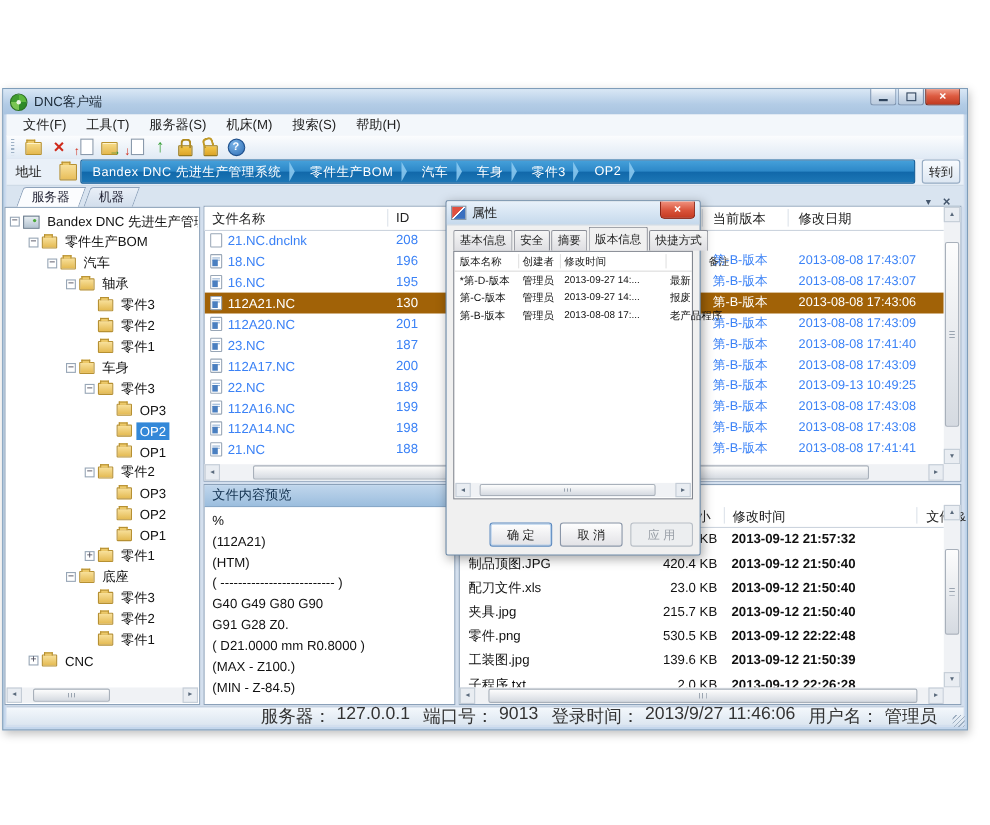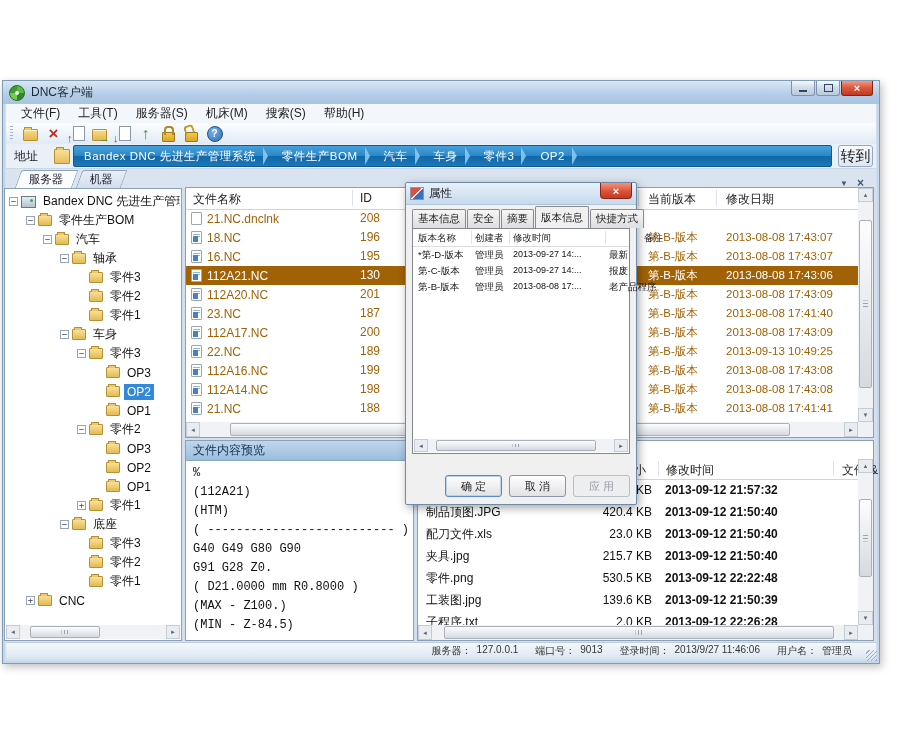--- a/index.html
+++ b/index.html
@@ -55,21 +55,21 @@
   .addr-label{font-size:12px;color:#222;padding:0 16px 0 8px;}
   .addr-folder{width:14px;height:13px;background:linear-gradient(#f8e09a,#e8be5a);border:1px solid #b69032;border-radius:1px;position:relative;margin-right:3px;flex:none;}
   .addr-folder::before{content:"";position:absolute;top:-3px;left:1px;width:6px;height:2px;background:#edc968;border:1px solid #b69032;border-bottom:none;}
   .breadcrumb{flex:1;height:20px;display:flex;align-items:stretch;overflow:hidden;color:#fff;border:1px solid #0d5a96;border-radius:2px;
     background:linear-gradient(#45a0da,#2d88c8 48%,#1168aa 52%,#1d77b6);}
   .crumb{display:flex;align-items:center;white-space:nowrap;}
   .crumb-label{font-size:11.5px;padding:0 2px 0 10px;letter-spacing:.5px;}
   .crumb-sep{width:14px;position:relative;}
   .crumb-sep::before{content:"";position:absolute;left:5px;top:50%;transform:translateY(-50%);
     border-top:9px solid transparent;border-bottom:9px solid transparent;border-left:5px solid #8fcdf2;opacity:.85;}
-  .go-btn{width:33px;height:20px;margin:0 3px 0 6px;font-size:15px;color:#222;background:linear-gradient(#f8fbfe,#dde7f2);
+  .go-btn{width:33px;height:20px;margin:0 3px 0 6px;font-size:11px;color:#222;background:linear-gradient(#f8fbfe,#dde7f2);
     border:1px solid #93a9c1;border-radius:3px;display:flex;align-items:center;justify-content:center;flex:none;}
 
   
   .tabstrip{position:absolute;left:3px;top:88px;right:3px;height:19px;background:#d9e4f0;display:flex;align-items:flex-end;padding-left:12px;box-sizing:border-box;}
   .stab{height:17px;margin-right:4px;display:flex;align-items:center;border:1px solid #8fa3bb;border-bottom:none;
     background:linear-gradient(#e9eff7,#d2deec);transform:skewX(-20deg);border-radius:3px 0 0 0;}
   .stab>span{transform:skewX(20deg);font-size:11.5px;padding:0 10px;color:#223;}
   .stab.active{background:#fbfcfe;z-index:2;}
   .strip-icons{margin-left:auto;display:flex;gap:9px;align-items:center;padding-right:12px;}
   .strip-caret{font-size:8px;color:#44566c;}
@@ -105,35 +105,35 @@
   .node-label{font-size:12px;color:#111;padding:1px 3px;}
   .tree-item.selected .node-label{background:#3388d8;color:#fff;}
   .tree-hscroll{left:1px;right:1px;bottom:1px;height:14px;}
 
   
   .file-panel{position:absolute;left:182px;top:106px;width:689px;height:251px;background:#fff;border:1px solid #8ba1b9;box-sizing:border-box;}
   .fl-header{position:absolute;left:0;top:0;right:15px;height:21px;border-bottom:1px solid #ccd4de;background:#fff;}
   .fl-header .hcell{position:absolute;top:3px;font-size:12px;color:#222;white-space:nowrap;}
   .flh-sep{position:absolute;top:2px;height:16px;width:1px;background:#dde3ea;}
   .fl-rows{position:absolute;left:0;top:21px;right:15px;bottom:15px;overflow:hidden;}
-  .file-row{height:19px;position:relative;font-size:12px;color:#a16207;}
+  .file-row{height:19px;position:relative;font-size:12px;color:#3b82f6;}
   .file-row.selected{background:#a16207;color:#fff;}
   .fc-name{position:absolute;left:5px;top:0;width:162px;height:19px;display:flex;align-items:center;gap:5px;overflow:hidden;}
   .file-ic{width:11px;height:13px;background:#fff;border:1px solid #98a6b6;position:relative;flex:none;border-radius:1px;box-sizing:border-box;}
   .file-row[data-icon="nc"] .file-ic::after{content:"";position:absolute;left:1px;bottom:1px;width:5px;height:6px;background:#4a7fc0;}
   .file-row[data-icon="nc"] .file-ic::before{content:"";position:absolute;left:1px;top:2px;right:1px;height:1px;background:#9ab6d6;box-shadow:0 2px 0 #9ab6d6;}
   .fc-id{position:absolute;left:174px;width:50px;line-height:19px;}
   .fc-ver{position:absolute;left:462px;width:74px;line-height:19px;font-size:11.5px;}
   .fc-date{position:absolute;left:540px;width:134px;line-height:19px;font-size:11.5px;}
   .fl-vscroll{right:0;top:0;width:15px;bottom:15px;}
   .fl-hscroll{left:0;bottom:0;right:15px;height:15px;}
   .fl-corner{position:absolute;right:0;bottom:0;width:15px;height:15px;background:#eef1f5;}
 
   
-  .preview-panel{position:absolute;left:182px;top:359px;width:229px;height:201px;background:#fff;border:1px solid #8ba1b9;box-sizing:border-box;font-family:Liberation Mono, monospace;}
+  .preview-panel{position:absolute;left:182px;top:359px;width:229px;height:201px;background:#fff;border:1px solid #8ba1b9;box-sizing:border-box;}
   .pv-header{height:19px;background:linear-gradient(#c0d6ec,#9cbede);border-bottom:1px solid #88a8c8;color:#12314f;
     font-size:12px;display:flex;align-items:center;padding-left:7px;}
   .pv-body{position:absolute;left:0;right:0;top:20px;bottom:0;padding:3px 7px;overflow:hidden;}
   .code-line{font-size:12px;line-height:19px;height:19px;color:#111;white-space:pre;}
 
   
   .attach-panel{position:absolute;left:414px;top:359px;width:457px;height:201px;background:#fff;border:1px solid #8ba1b9;box-sizing:border-box;}
   .at-header{position:absolute;left:0;top:18px;right:15px;height:20px;border-bottom:1px solid #ccd4de;}
   .at-header .hcell{position:absolute;top:3px;font-size:12px;color:#222;white-space:nowrap;}
   .ath-sep{position:absolute;top:2px;height:15px;width:1px;background:#dde3ea;}
@@ -142,21 +142,21 @@
   .ac-name{position:absolute;left:8px;top:0;width:150px;line-height:22px;overflow:hidden;white-space:nowrap;}
   .ac-size{position:absolute;left:120px;width:114px;text-align:right;line-height:22px;}
   .ac-time{position:absolute;left:247px;width:170px;line-height:22px;font-weight:bold;}
   .at-vscroll{right:0;top:18px;width:15px;bottom:15px;}
   .at-hscroll{left:0;bottom:0;right:15px;height:15px;}
   .at-corner{position:absolute;right:0;bottom:0;width:15px;height:15px;background:#eef1f5;}
 
   
   .statusbar{position:absolute;left:3px;right:3px;top:561px;height:17px;background:linear-gradient(#f4f8fc,#dce6f0);
     border-top:1px solid #c0cedc;display:flex;align-items:center;justify-content:flex-end;padding-right:24px;box-sizing:border-box;}
-  .sb-field{display:flex;gap:5px;margin-left:17px;font-size:10px;color:#333;white-space:nowrap;}
+  .sb-field{display:flex;gap:5px;margin-left:12px;font-size:16px;color:#333;white-space:nowrap;}
   .resize-grip{position:absolute;right:2px;bottom:2px;width:11px;height:11px;
     background:repeating-linear-gradient(135deg,transparent 0 2px,#9fb0c2 2px 3px);}
 
   
   .dialog{position:absolute;left:402px;top:101px;width:232px;height:323px;background:#f0f0f0;border:1px solid #6d8aa8;
     border-radius:2px;box-shadow:2px 3px 10px rgba(0,0,0,.35);z-index:10;box-sizing:border-box;}
   .dlg-titlebar{height:21px;background:linear-gradient(#e8f1fa,#c6d9ec);border-bottom:1px solid #b0c4d8;
     display:flex;align-items:center;padding:0 4px;border-radius:2px 2px 0 0;}
   .dlg-icon{width:12px;height:11px;border:1px solid #8899aa;background:linear-gradient(135deg,#e05040 0 45%,#fff 45% 55%,#3a70c0 55%);flex:none;}
   .dlg-title{font-size:11.5px;color:#1a1a1a;margin-left:5px;}

